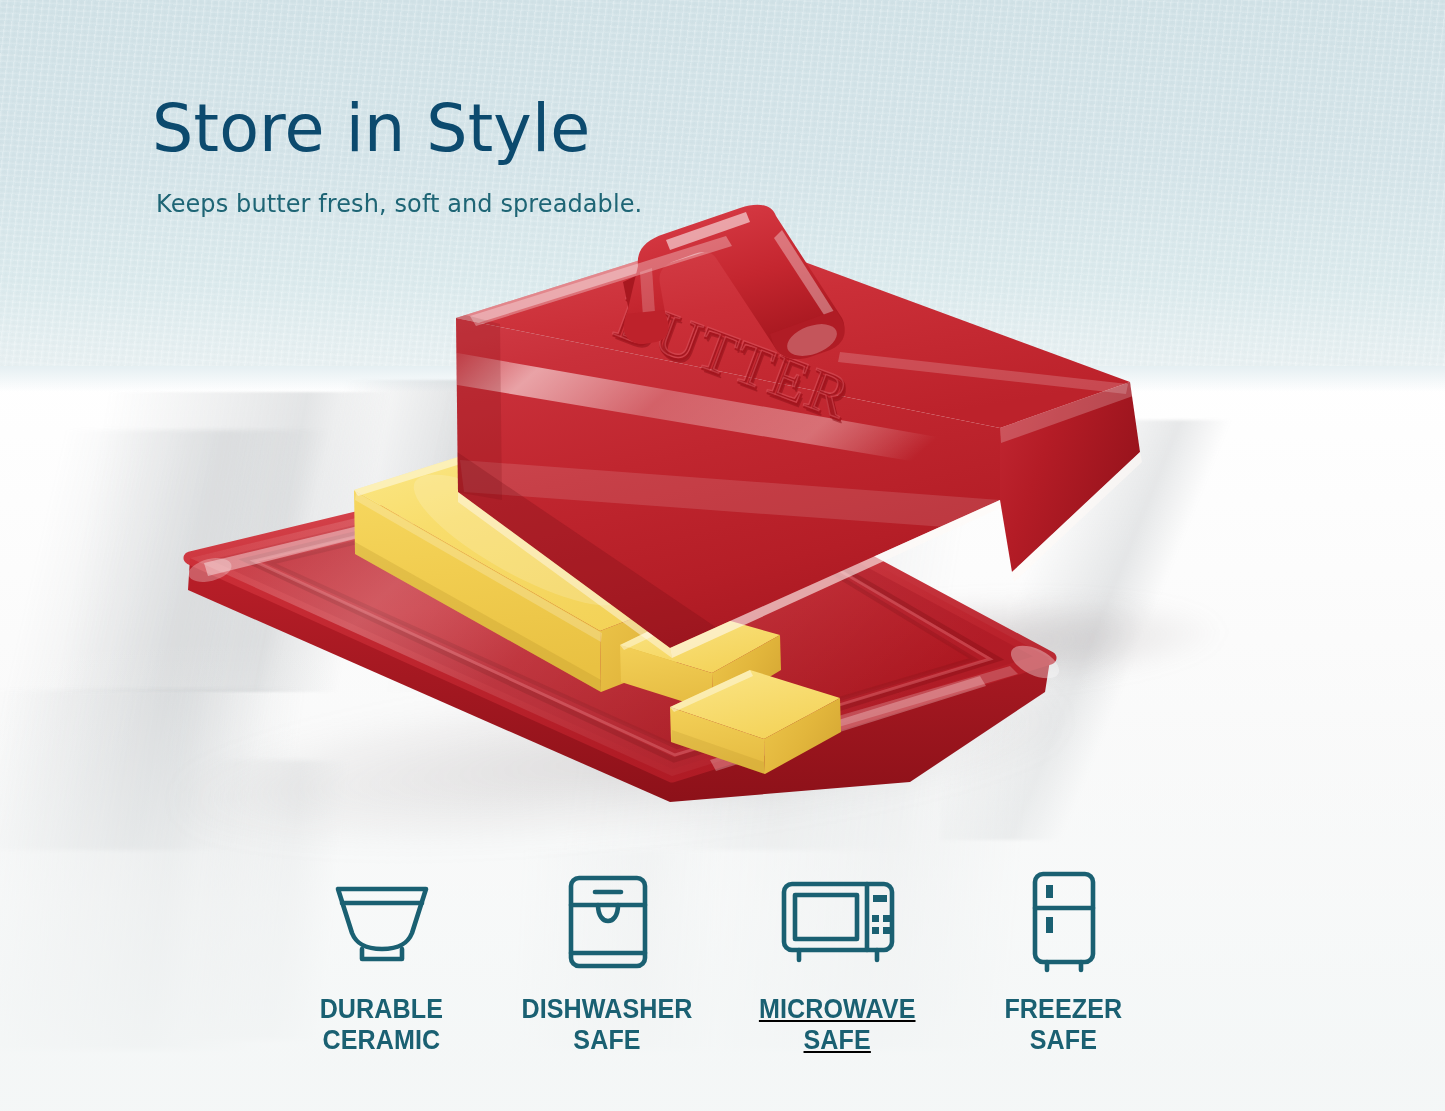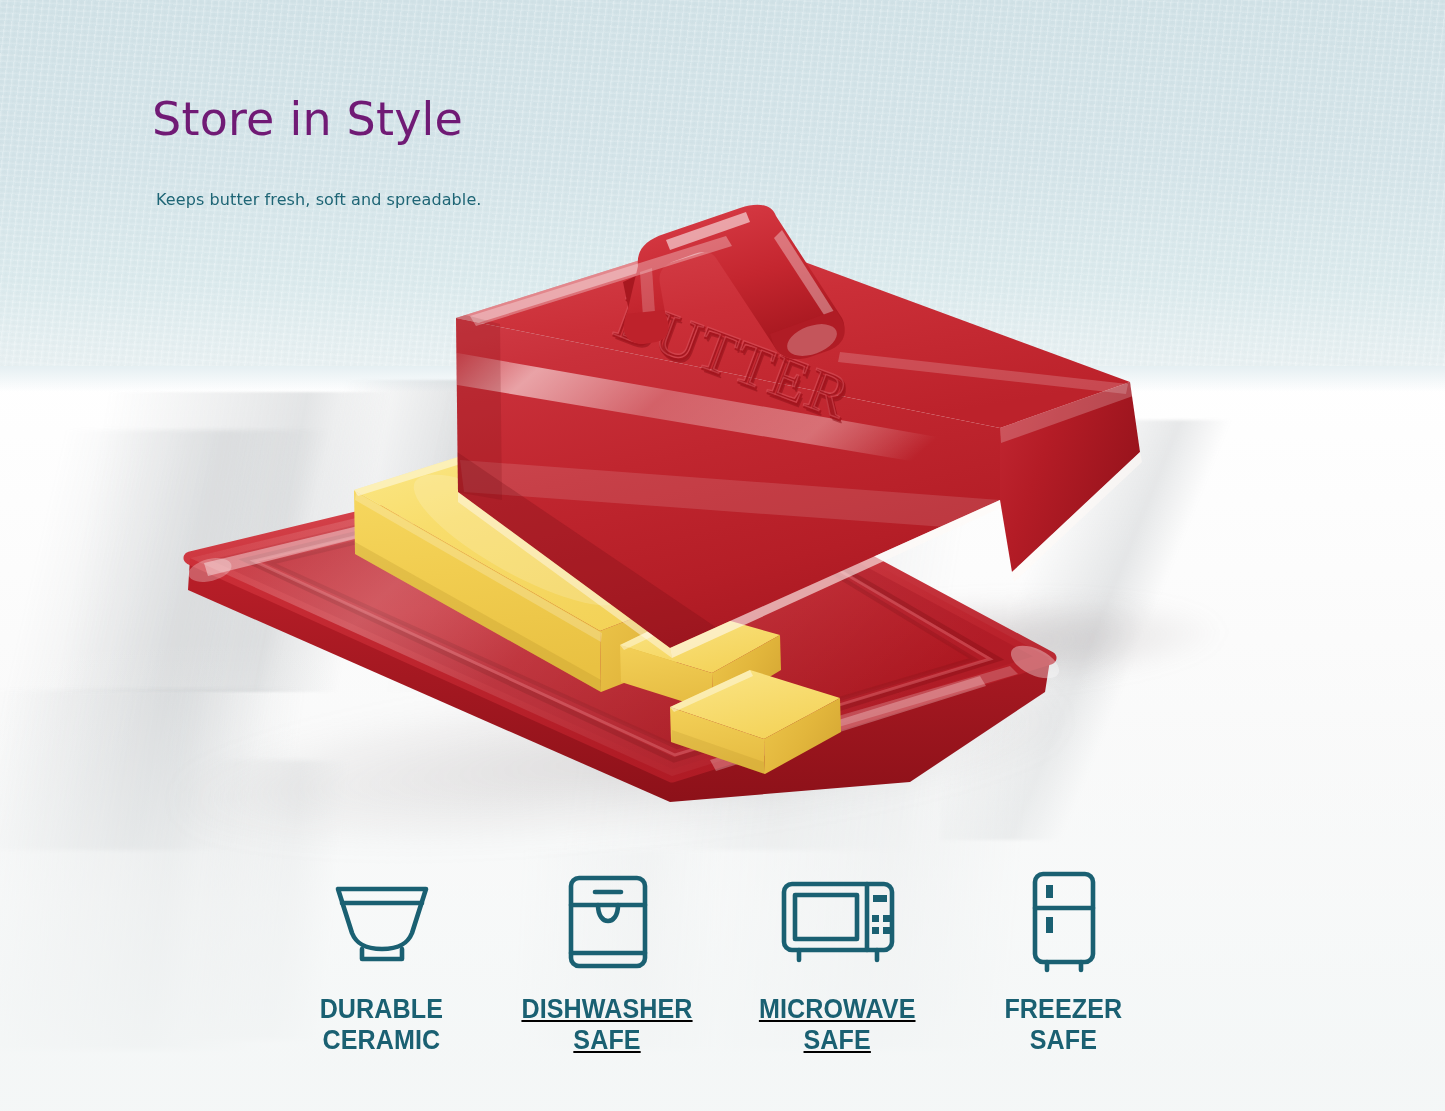--- a/index.html
+++ b/index.html
@@ -62,27 +62,27 @@
       background:linear-gradient(93deg,rgba(0,0,0,0) 10%,rgba(140,148,154,.10) 24%,rgba(0,0,0,0) 32%);
       filter:blur(2.6px);}
   .counter-haze{
     position:absolute;left:0;top:640px;width:1445px;height:471px;
     background:linear-gradient(180deg,rgba(255,255,255,0) 0%,rgba(248,250,250,.55) 55%,rgba(244,247,247,.9) 100%);
   }
 
   
   .headline{
     position:absolute;left:152px;top:95px;
-    font-size:46px;letter-spacing:.2px;color:#701a75;
+    font-size:65px;letter-spacing:.2px;color:#0c4a6e;
     font-weight:400;line-height:1.05;
     font-family:"DejaVu Sans","Liberation Sans",sans-serif;
   }
   .subhead{
     position:absolute;left:156px;top:190px;
-    font-size:16px;color:#1e6575;font-weight:400;letter-spacing:.1px;
+    font-size:24px;color:#1e6575;font-weight:400;letter-spacing:.1px;
     font-family:"DejaVu Sans","Liberation Sans",sans-serif;
   }
 
   
   .product{position:absolute;left:0;top:0;width:1445px;height:900px;}
 
   
   .shadow-lid{
     position:absolute;left:700px;top:600px;width:520px;height:90px;
     background:radial-gradient(ellipse at 50% 50%, rgba(120,110,112,.30) 0%, rgba(140,130,132,.15) 45%, rgba(255,255,255,0) 72%);
@@ -114,21 +114,21 @@
   }
   .feature .ic{height:108px;display:flex;align-items:center;justify-content:center;}
   .feature .lab{
     margin-top:18px;text-align:center;color:#1a6072;
     font-weight:700;font-size:27px;line-height:1.16;letter-spacing:.1px;
     font-family:"Liberation Sans", sans-serif;
     transform:scaleX(.93);
   }
   .f-durable{margin-right:14px;}
   .f-glossy{margin-right:22px;}
-  .f-dish{margin-right:18px;text-decoration:underline;}
+  .f-dish{margin-right:18px;}
   .f-micro{margin-right:14px;text-decoration:underline;}
 </style>
 </head>
 <body>
 
 <div class="stage">
 
   <div class="wall">
     <div class="wall-grain"></div>
   </div>

